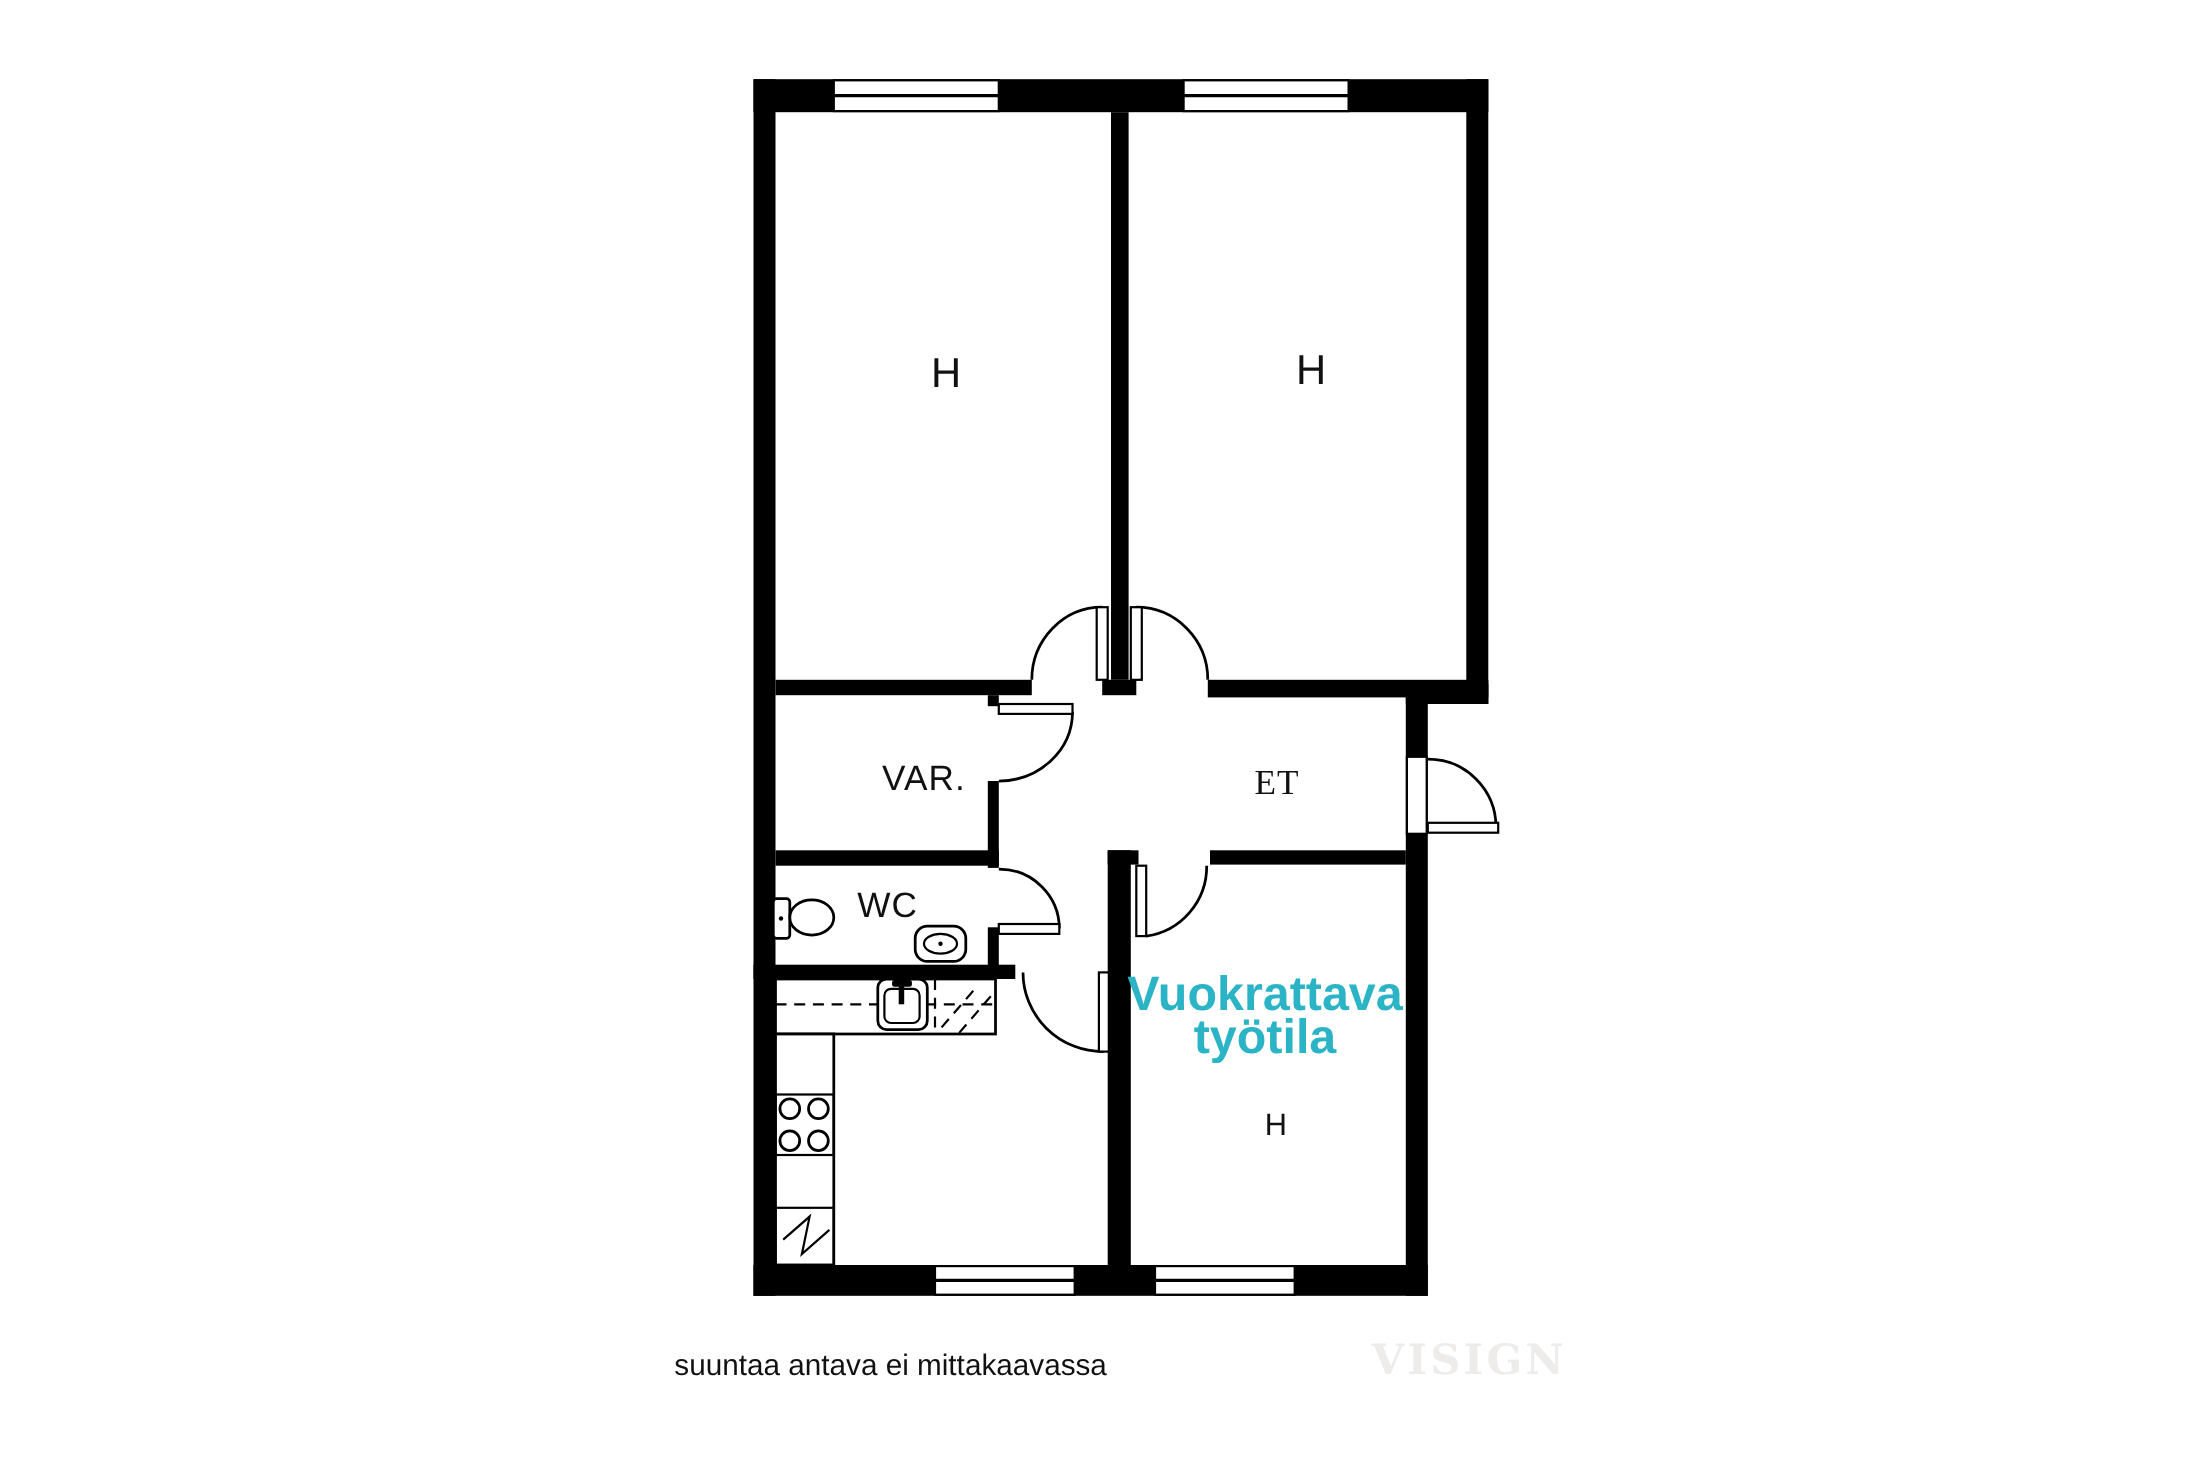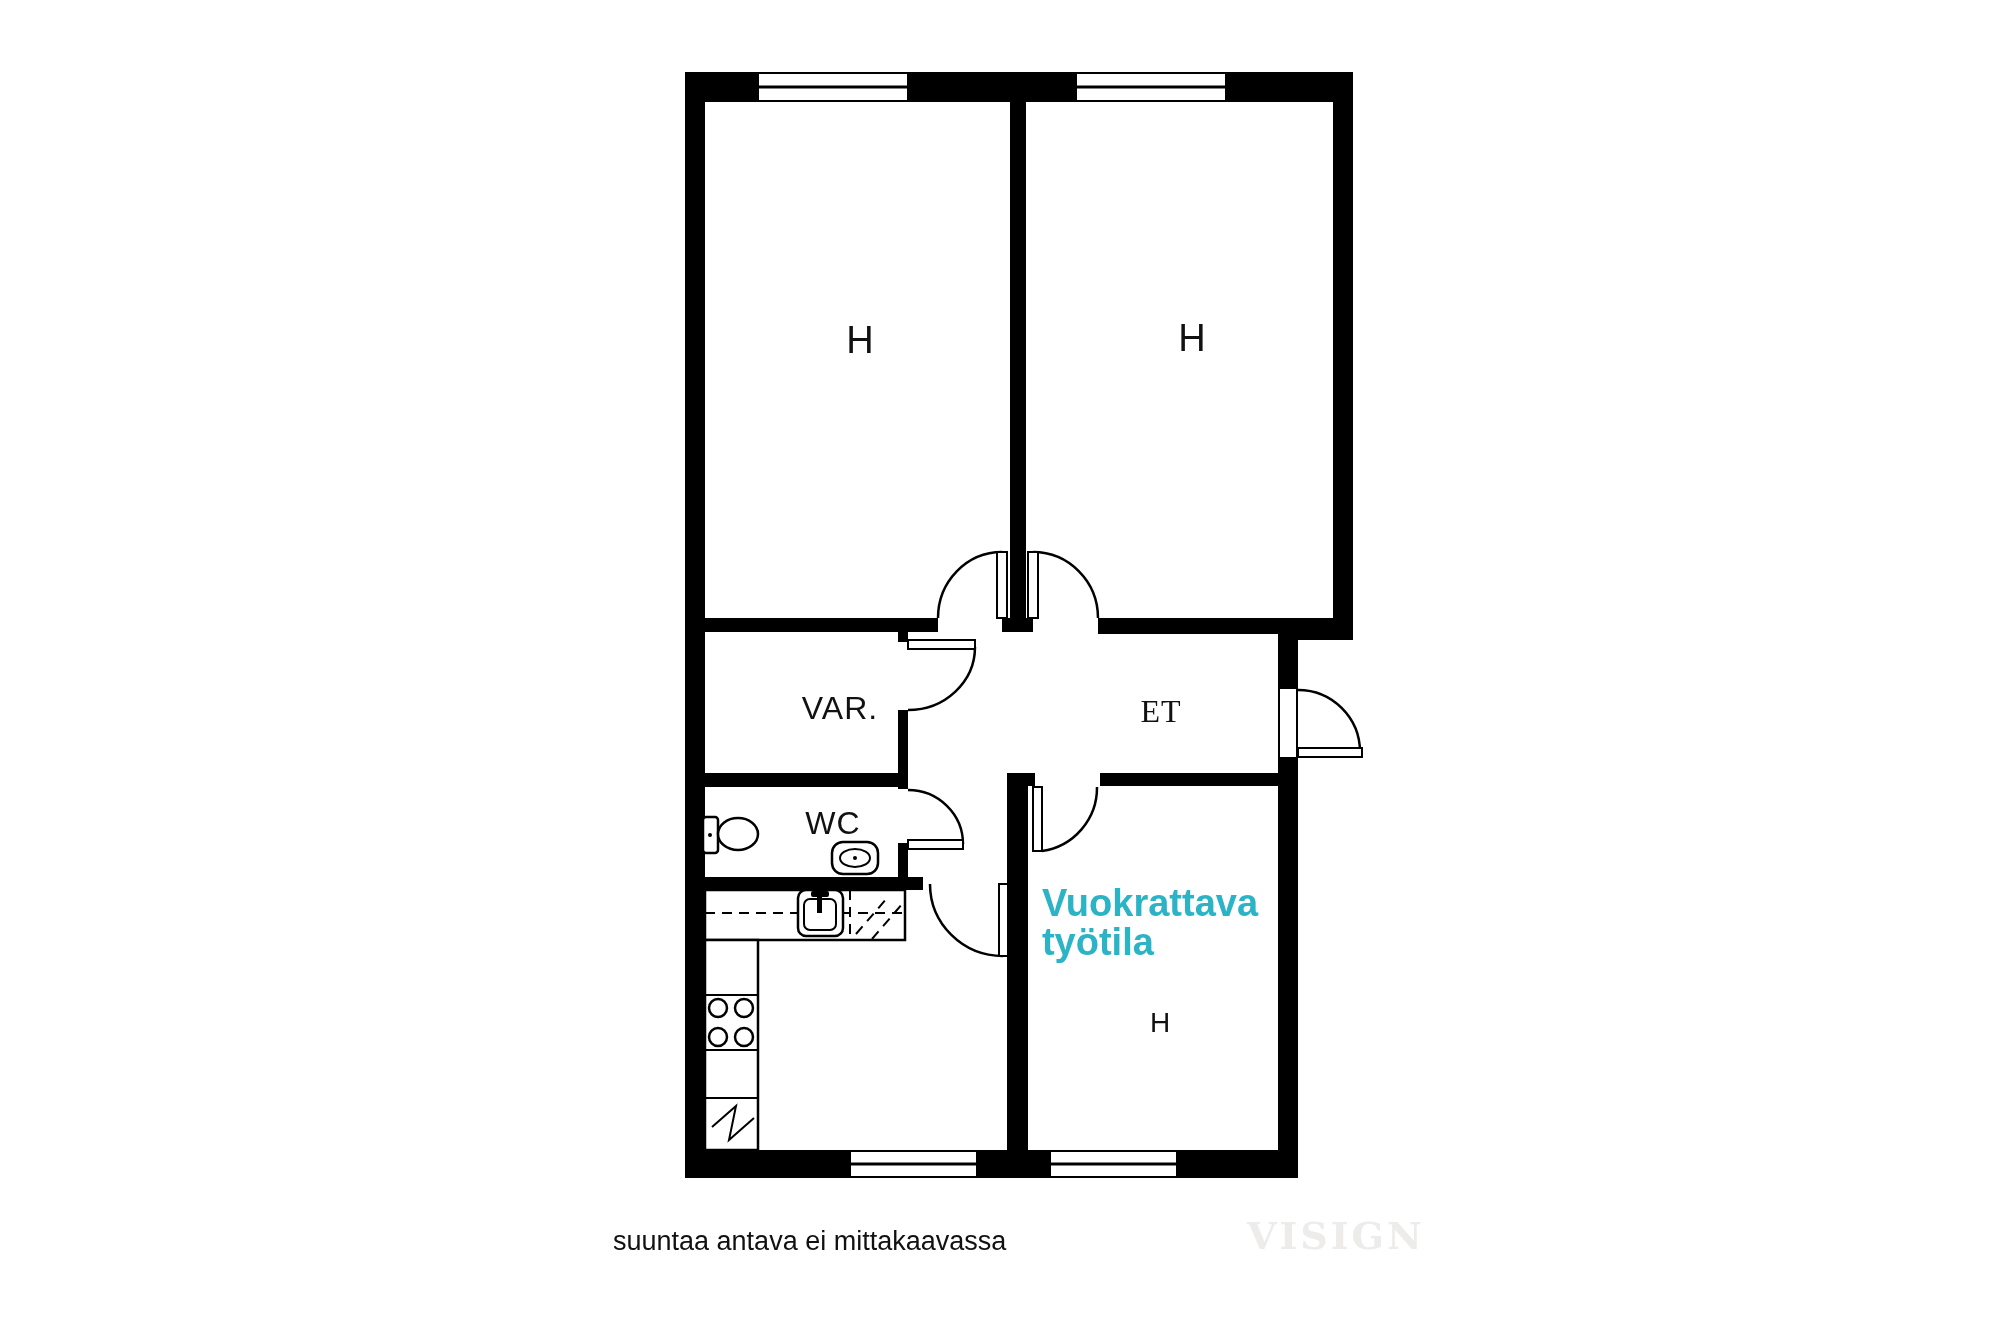--- a/index.html
+++ b/index.html
@@ -24,21 +24,21 @@
   .fix-thin{fill:none;stroke:var(--wall);stroke-width:2;}
   .fix-solid{fill:var(--wall);stroke:none;}
   .dash{stroke:var(--wall);stroke-width:2;stroke-dasharray:10 7;fill:none;}
 
   
   .label{position:absolute;transform:translate(-50%,-50%);color:var(--text);white-space:nowrap;}
   .room-label{font-size:32px;letter-spacing:1px;}
   .h-label{font-size:38px;}
   .h-label-small{font-size:28px;}
   .workspace-label{position:absolute;left:1150px;top:884px;transform:translateX(-50%);
-      font-size:38px;line-height:39px;font-weight:bold;color:var(--accent);white-space:nowrap;}
+      text-align:center;font-size:44px;line-height:39px;font-weight:bold;color:var(--accent);white-space:nowrap;}
   .footnote{position:absolute;left:613px;top:1226px;font-size:27px;color:var(--text);}
   .watermark{position:absolute;left:1247px;top:1213px;font-family:"DejaVu Serif","Liberation Serif",serif;
       font-weight:bold;font-size:38px;letter-spacing:3px;color:var(--watermark);}
 </style>
 </head>
 <body>
 
 <div class="page">
 
   <svg class="plan-svg" viewBox="0 0 2000 1333">
@@ -154,21 +154,21 @@
       </g>
     </g>
   </svg>
 
   <div class="label h-label" style="left:860px;top:340px;">H</div>
 
   <div class="label h-label" style="left:1192px;top:338px;">H</div>
 
   <div class="label room-label" style="left:840px;top:708px;">VAR.</div>
 
-  <div class="label room-label" style="left:833px;top:823px;text-align:right;">WC</div>
+  <div class="label room-label" style="left:807px;top:823px;text-align:right;">WC</div>
 
   <div class="label room-label" style="left:1161px;top:711px;font-family:Liberation Serif, serif;">ET</div>
 
   <div class="workspace-label">
     <div>Vuokrattava</div>
     <div>työtila</div>
   </div>
 
   <div class="label h-label-small" style="left:1160px;top:1023px;">H</div>
 

